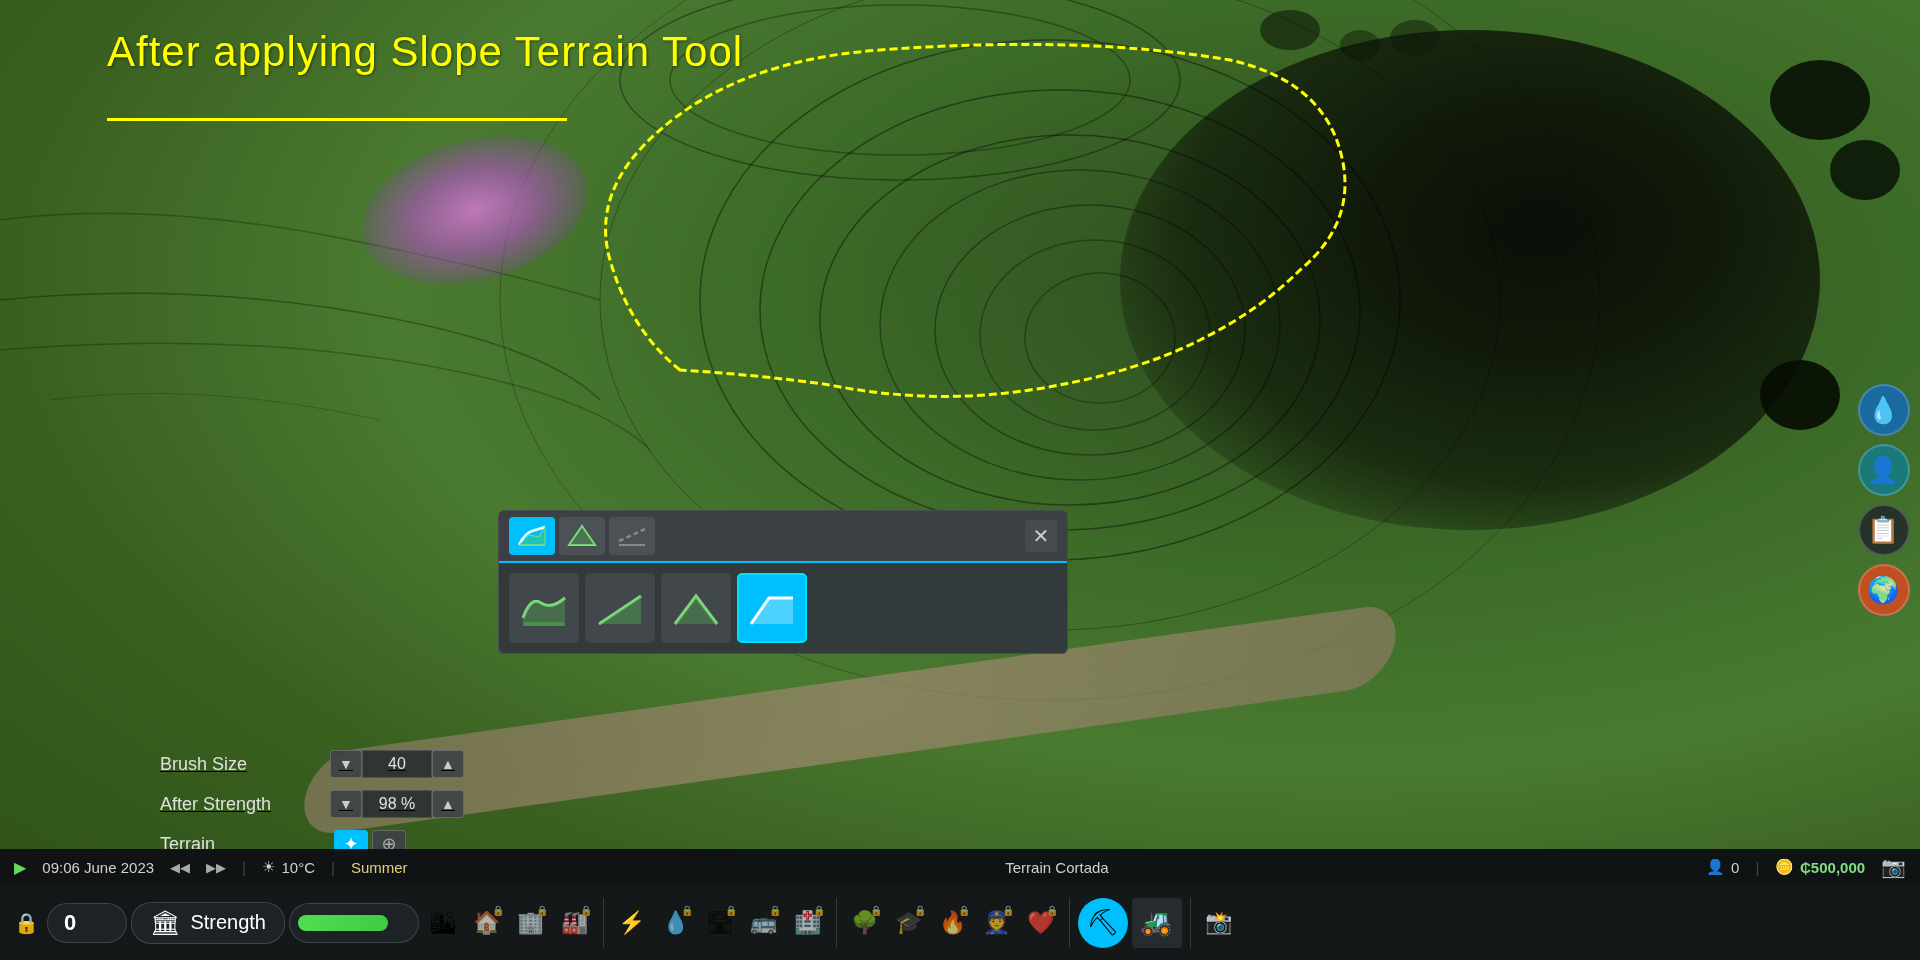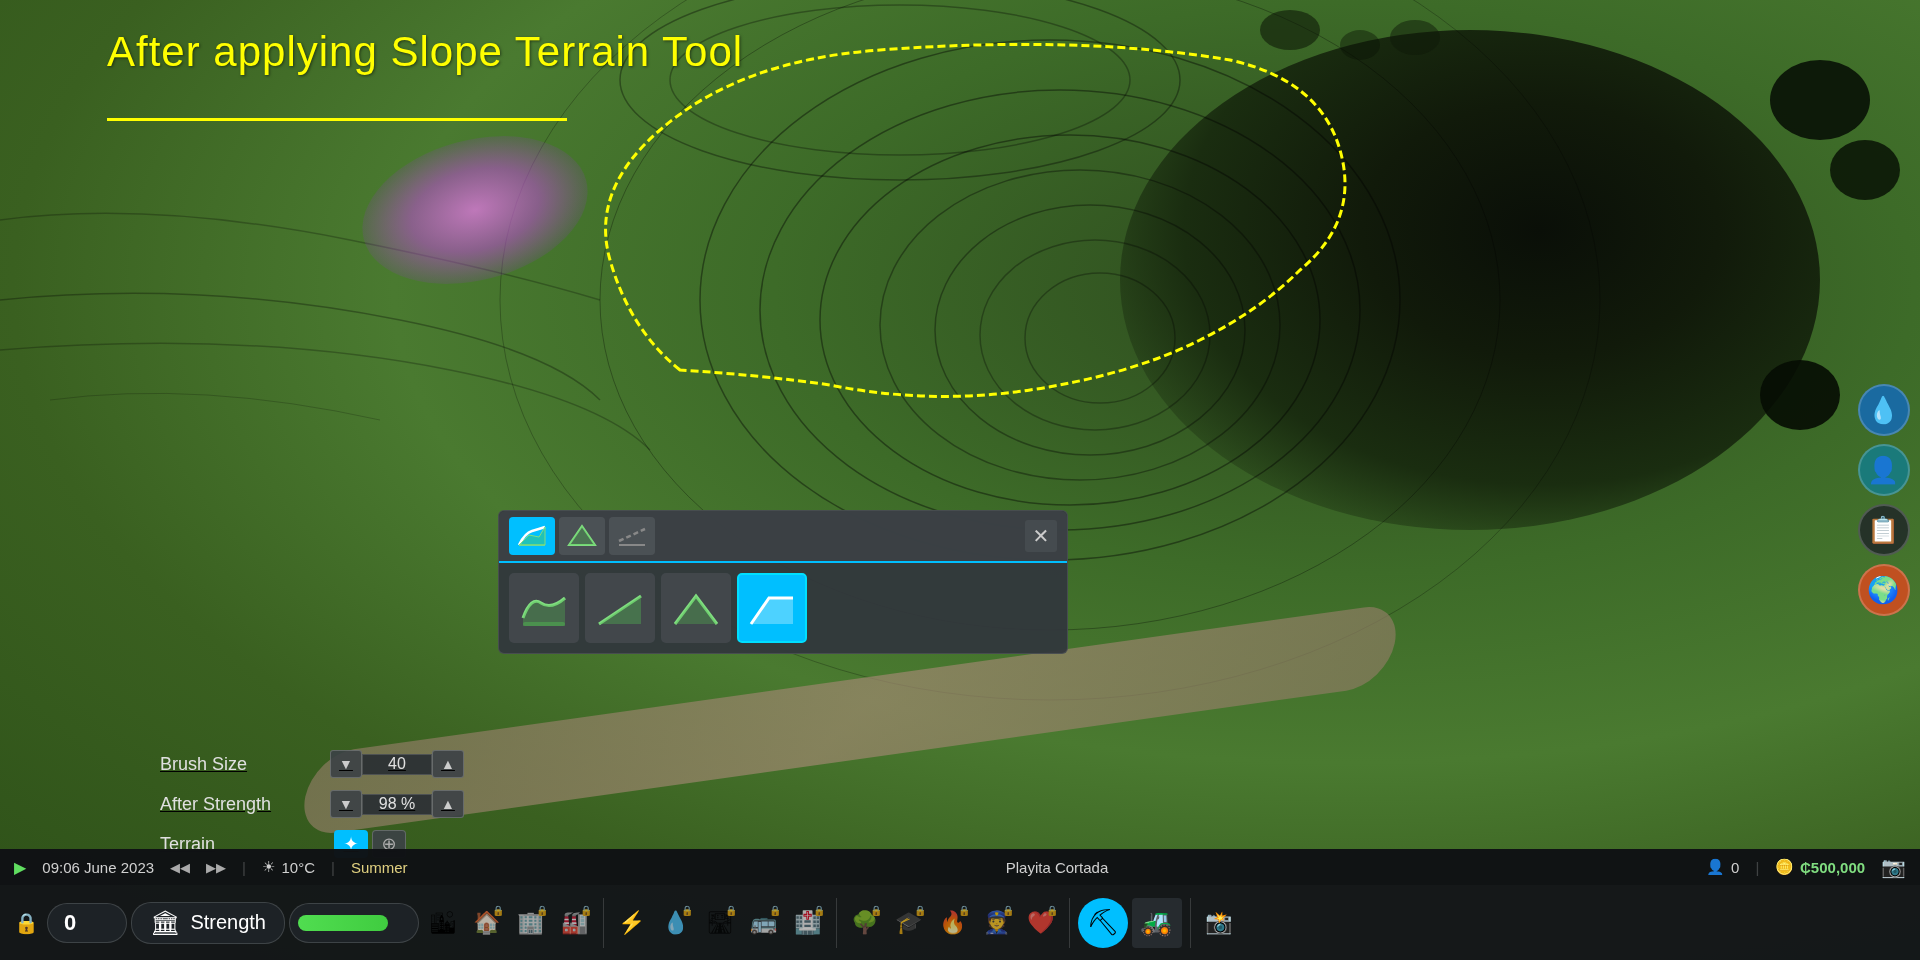--- a/index.html
+++ b/index.html
@@ -162,21 +162,21 @@
       background: rgba(60,65,70,0.9);
       border: 1px solid rgba(255,255,255,0.2);
       border-radius: 3px;
       color: #ccc;
       display: flex; align-items: center; justify-content: center;
       cursor: pointer;
       font-size: 14px;
     }
 
     .control-value {
-      width: 70px; height: 21px;
+      width: 70px; height: 28px;
       background: rgba(40,45,50,0.9);
       border: 1px solid rgba(255,255,255,0.15);
       color: #e0e0e0;
       text-align: center;
       display: flex; align-items: center; justify-content: center;
       font-size: 16px;
     }
 
     .snapping-btn {
       width: 34px; height: 28px;
@@ -490,21 +490,21 @@
   <span class="status-time">09:06 June 2023</span>
   <span class="status-speed-btn">◀◀</span>
   <span class="status-speed-btn">▶▶</span>
   <span class="sep">|</span>
   <div class="status-weather">
     <span>☀</span>
     <span>10°C</span>
   </div>
   <span class="sep">|</span>
   <span class="status-season">Summer</span>
-  <span class="status-city">Playita Cortada</span>
+  <span class="status-city">Terrain Cortada</span>
   <div class="status-population">
     <span>👤</span>
     <span>0</span>
   </div>
   <span class="sep">|</span>
   <div class="status-money">
     <span>🪙</span>
     <span>₵500,000</span>
   </div>
   <div class="status-right">

